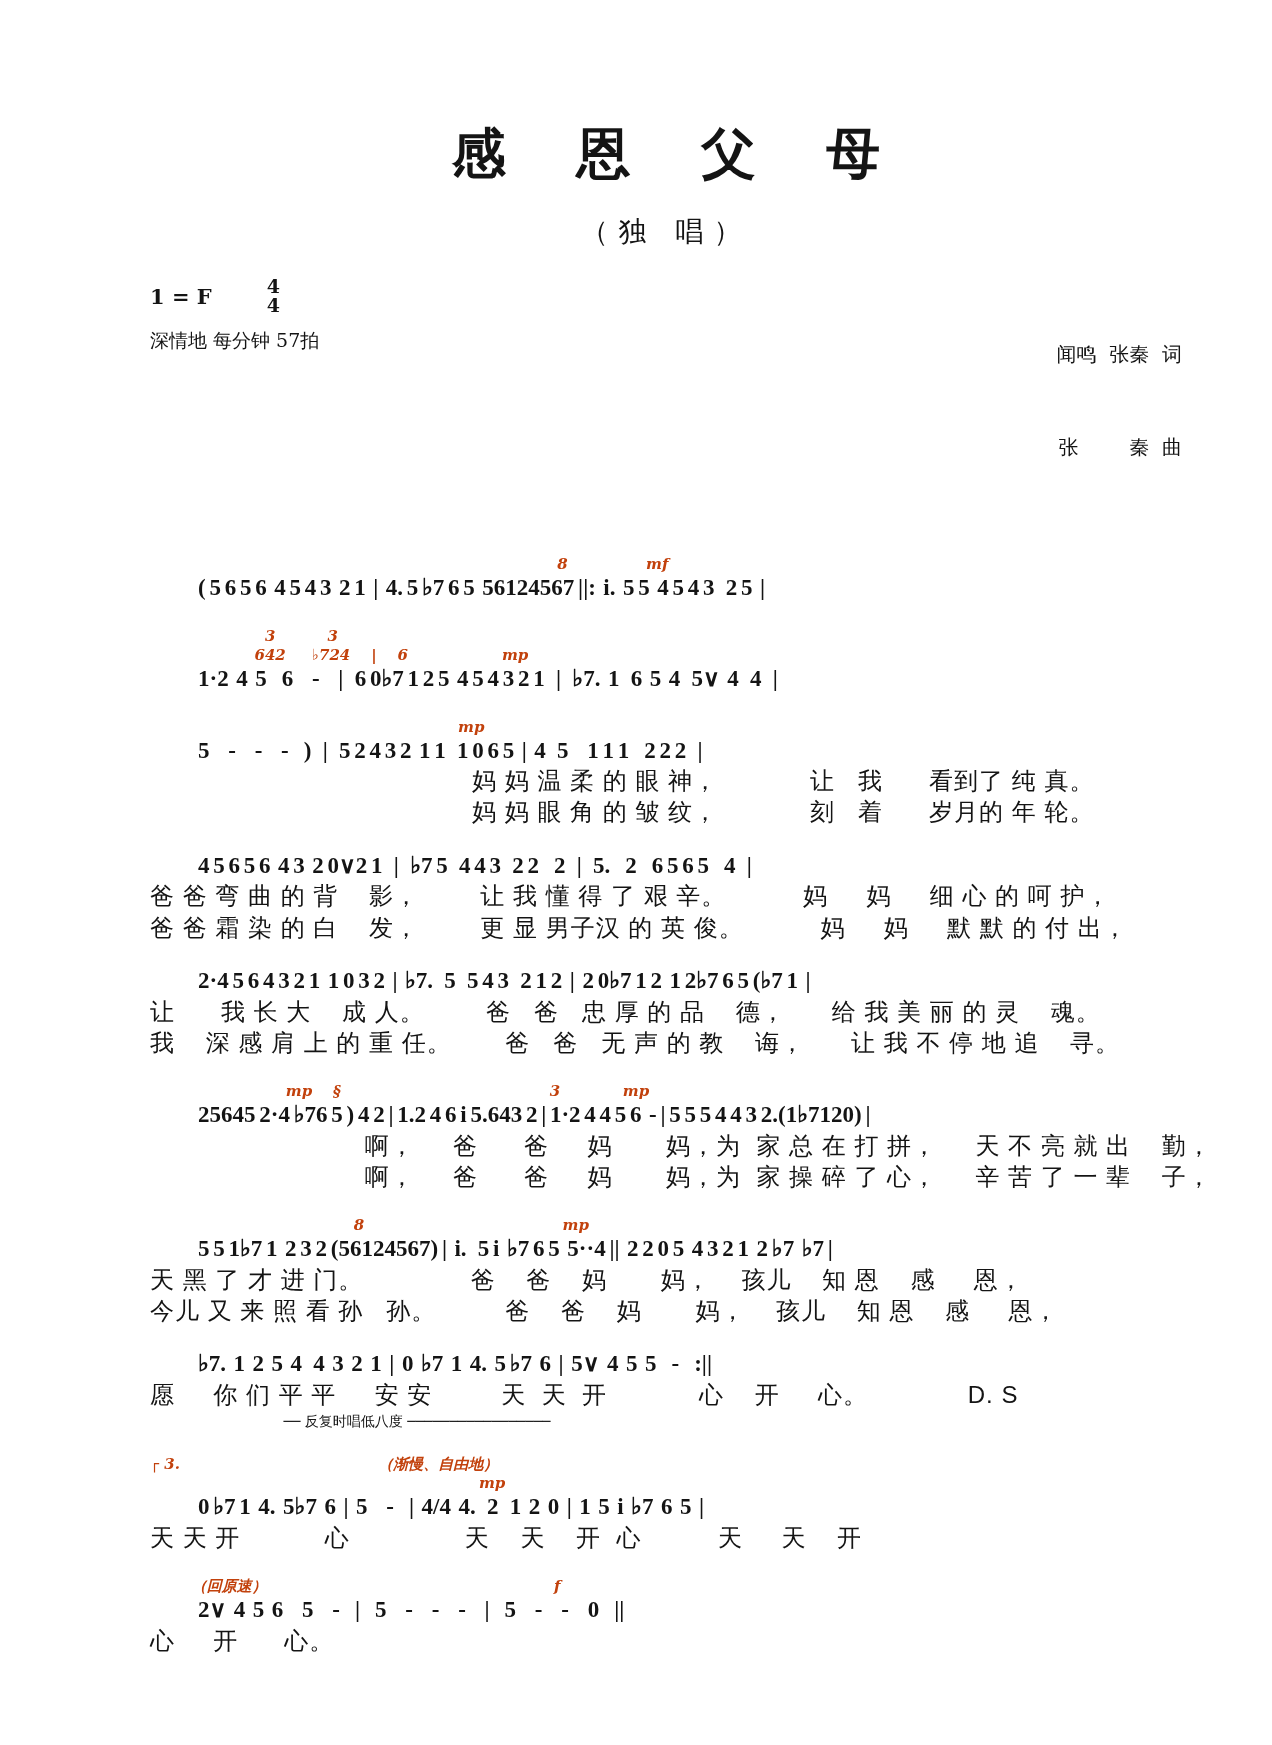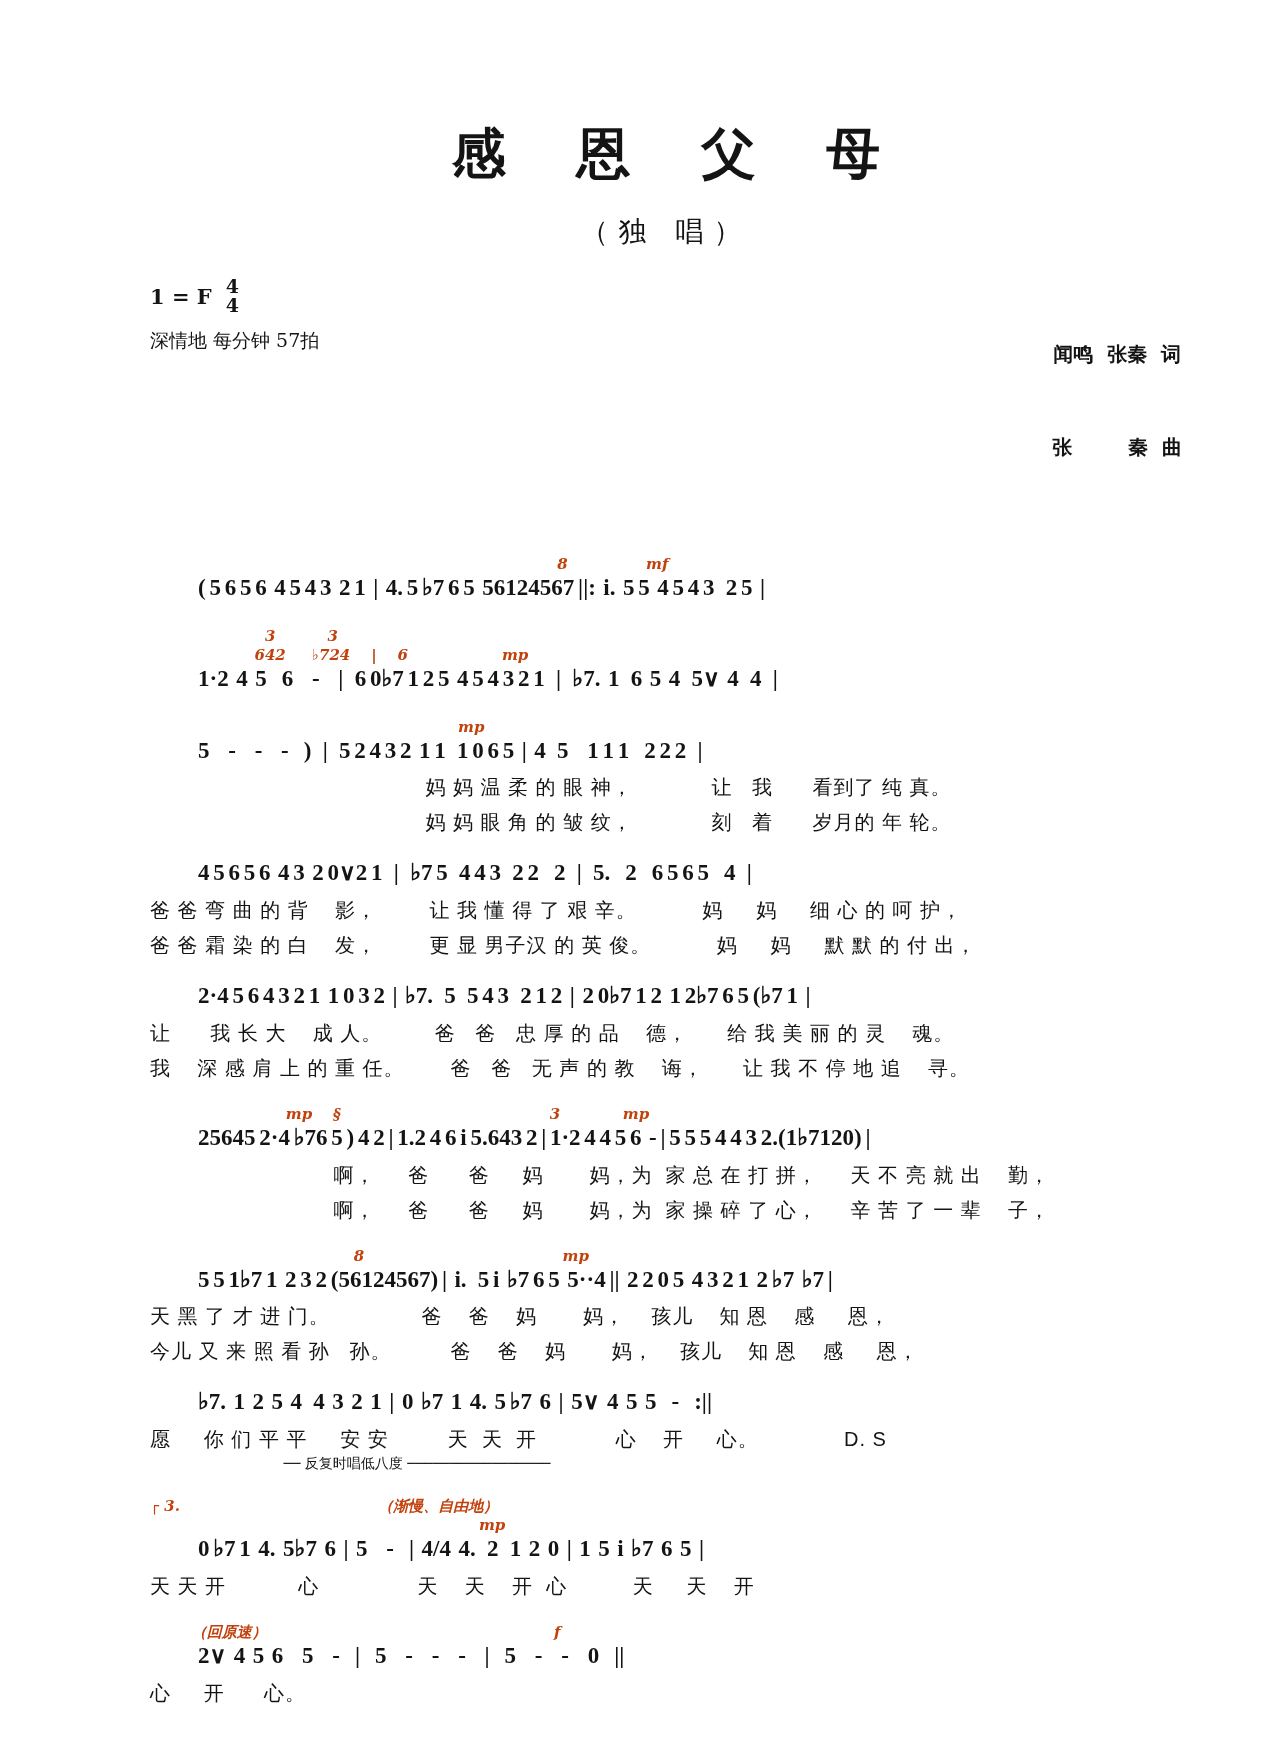--- a/index.html
+++ b/index.html
@@ -13,36 +13,36 @@
     text-align:center;font-size:54px;font-weight:bold;
     font-family:"DejaVu Serif", serif;letter-spacing:26px;
     margin-left:26px;
   }
   .subtitle{
     text-align:center;font-size:28px;margin-top:22px;letter-spacing:10px;
     font-family:"DejaVu Serif", serif;
   }
   .meta-row{display:flex;justify-content:space-between;align-items:flex-start;margin-top:26px;}
   .keyblock{font-family:"DejaVu Serif", serif;}
-  .keyline{display:flex;align-items:center;font-size:21px;font-weight:bold;}
+  .keyline{display:flex;align-items:center;font-size:21px;font-weight:bold;gap:41px;}
   .timesig{display:inline-flex;flex-direction:column;align-items:center;margin-left:14px;line-height:1.02;font-size:19px;font-weight:bold;}
   .tempo{font-size:19px;margin-top:12px;font-family:"DejaVu Serif", serif;}
-  .credits{text-align:center;font-size:20px;line-height:1.55;font-weight:bold;white-space:pre;font-family:"DejaVu Serif", serif;}
+  .credits{text-align:right;font-size:20px;line-height:1.55;font-weight:normal;white-space:pre;font-family:"DejaVu Serif", serif;}
   .systems{margin-top:30px;}
   .system{margin-bottom:24px;}
   .above{
     font-size:15px;font-style:italic;font-weight:bold;white-space:pre;
     font-family:"DejaVu Serif", serif;min-height:19px;line-height:19px;color:#c2410c;
   }
   .above:empty{display:none;}
   .notes{
     font-size:23px;font-weight:bold;white-space:pre;letter-spacing:0;
     word-spacing:-2px;font-family:Liberation Serif, serif;line-height:1.25;margin-left:48px;
   }
-  .lyric{font-size:20px;white-space:pre;margin-top:9px;letter-spacing:1px;line-height:1.3;}
+  .lyric{font-size:24px;white-space:pre;letter-spacing:1px;line-height:1.3;}
   .lyric:empty{display:none;}
   .below{font-size:14px;white-space:pre;margin-top:3px;font-family:"DejaVu Serif", serif;}
   .below:empty{display:none;}
 </style>
 </head>
 <body>
 
 <div class="page">
 
   <div class="title">感 恩 父 母</div>

